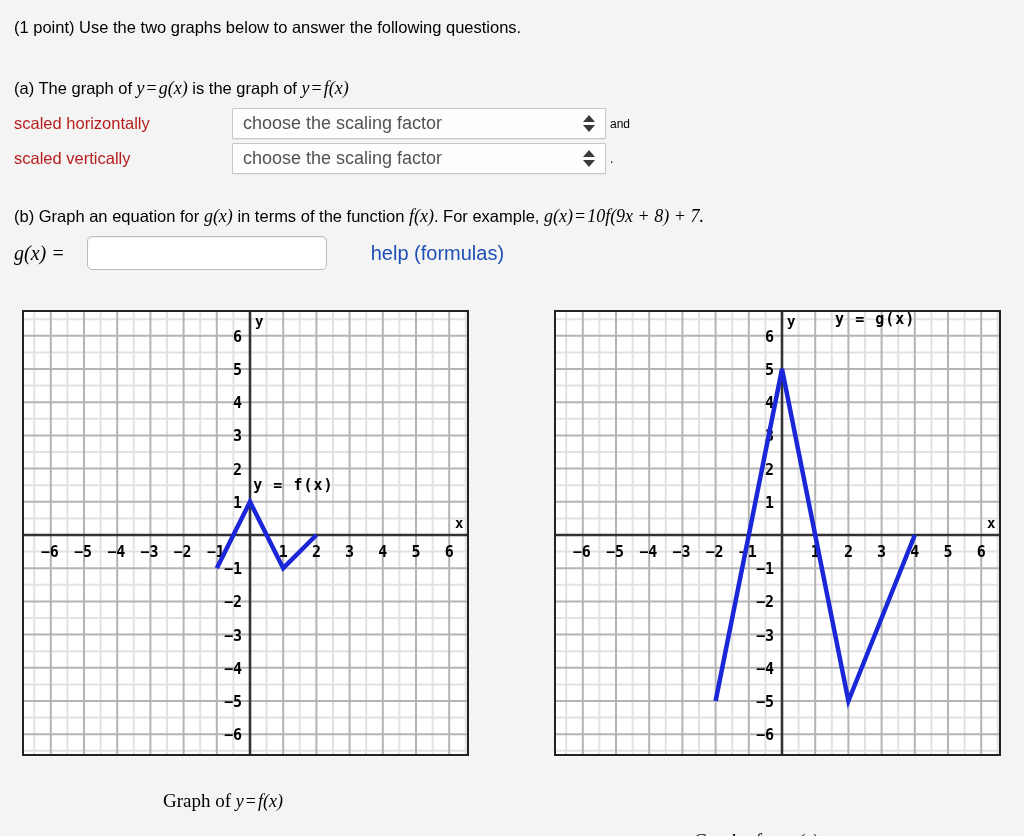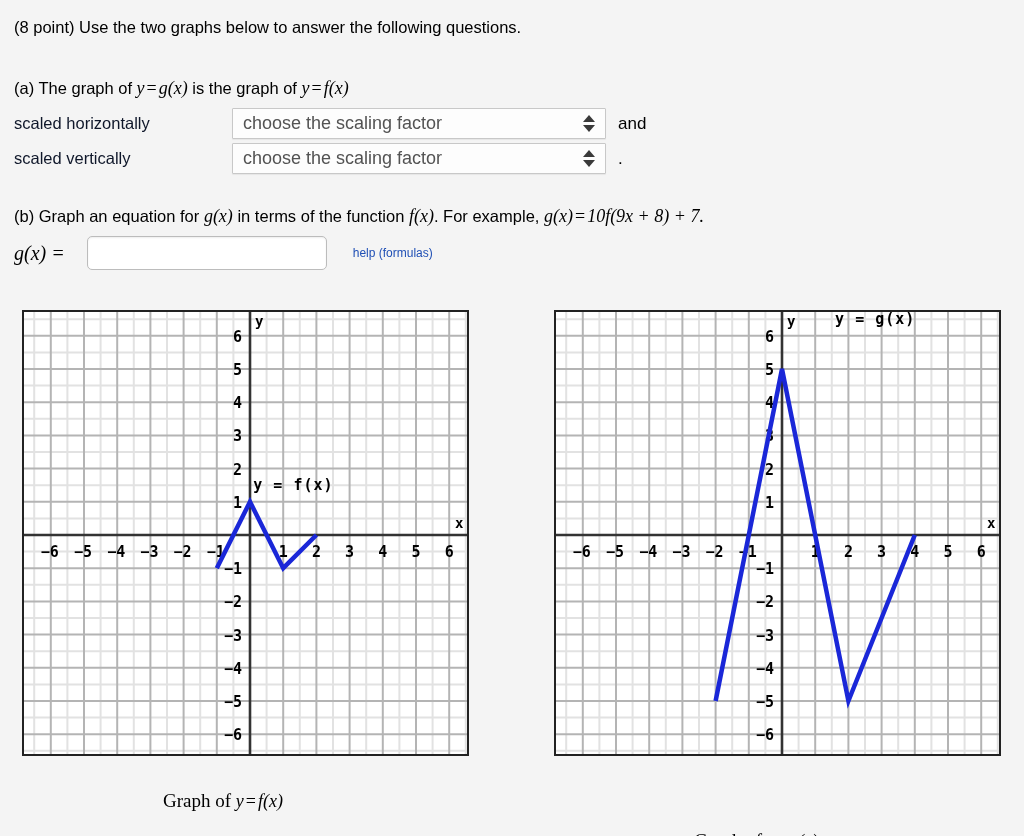--- a/index.html
+++ b/index.html
@@ -42,21 +42,21 @@
     align-items: center;
     white-space: nowrap;
   }
   #row-horizontal { top: 108px; }
   #row-vertical  { top: 143px; }
 
   .row-label {
     display: inline-block;
     width: 218px;
     font-size: 16.5px;
-    color: #0f172a;
+    color: #b91c1c;
   }
 
   .select-box {
     position: relative;
     width: 374px;
     height: 31px;
     background: #fdfdfd;
     border: 1px solid #c8c8c8;
     border-radius: 1px;
     box-shadow: 0 1px 1px rgba(0,0,0,0.06);
@@ -85,22 +85,22 @@
   }
   .arr-up, .arr-dn {
     width: 0; height: 0;
     border-left: 6px solid transparent;
     border-right: 6px solid transparent;
   }
   .arr-up { border-bottom: 7px solid #3a3a3a; margin-bottom: 3px; }
   .arr-dn { border-top: 7px solid #3a3a3a; }
 
   .after-select {
-    margin-left: 12px;
-    font-size: 17px;
+    margin-left: 4px;
+    font-size: 12px;
   }
 
   
   #answer-row {
     position: absolute;
     left: 14px;
     top: 236px;
     display: flex;
     align-items: center;
     white-space: nowrap;
@@ -115,23 +115,23 @@
     border: 1px solid #bcbcbc;
     border-radius: 5px;
     box-shadow: inset 0 1px 2px rgba(0,0,0,0.07);
     box-sizing: border-box;
     font-family: "Liberation Sans", sans-serif;
     font-size: 15px;
     padding: 0 6px;
     outline: none;
   }
   #help-link {
-    margin-left: 14px;
+    margin-left: 32px;
     color: #1f4fb5;
-    font-size: 12px;
+    font-size: 20px;
     text-decoration: none;
     cursor: pointer;
   }
 
   
   .graph-wrap { position: absolute; }
   #graph-f-wrap { left: 22px;  top: 310px; }
   #graph-g-wrap { left: 554px; top: 310px; }
 
   .graph-box {
@@ -172,21 +172,21 @@
     font-size: 15px;
     fill: #000;
     letter-spacing: 1px;
   }
 </style>
 </head>
 <body>
 
 <div class="page">
 
-  <div class="prompt-line" id="intro-line">(8 point) Use the two graphs below to answer the following questions.</div>
+  <div class="prompt-line" id="intro-line">(1 point) Use the two graphs below to answer the following questions.</div>
 
   <div class="prompt-line" id="part-a-line">
     <span>(a) The graph of </span><span class="mathi">y</span><span class="mathop">=</span><span class="mathi">g(x)</span><span> is the graph of </span><span class="mathi">y</span><span class="mathop">=</span><span class="mathi">f(x)</span>
   </div>
 
   <div class="select-row" id="row-horizontal">
     <span class="row-label">scaled horizontally</span>
     <div class="select-box">
       <span class="select-text">choose the scaling factor</span>
       <span class="select-arrows">

